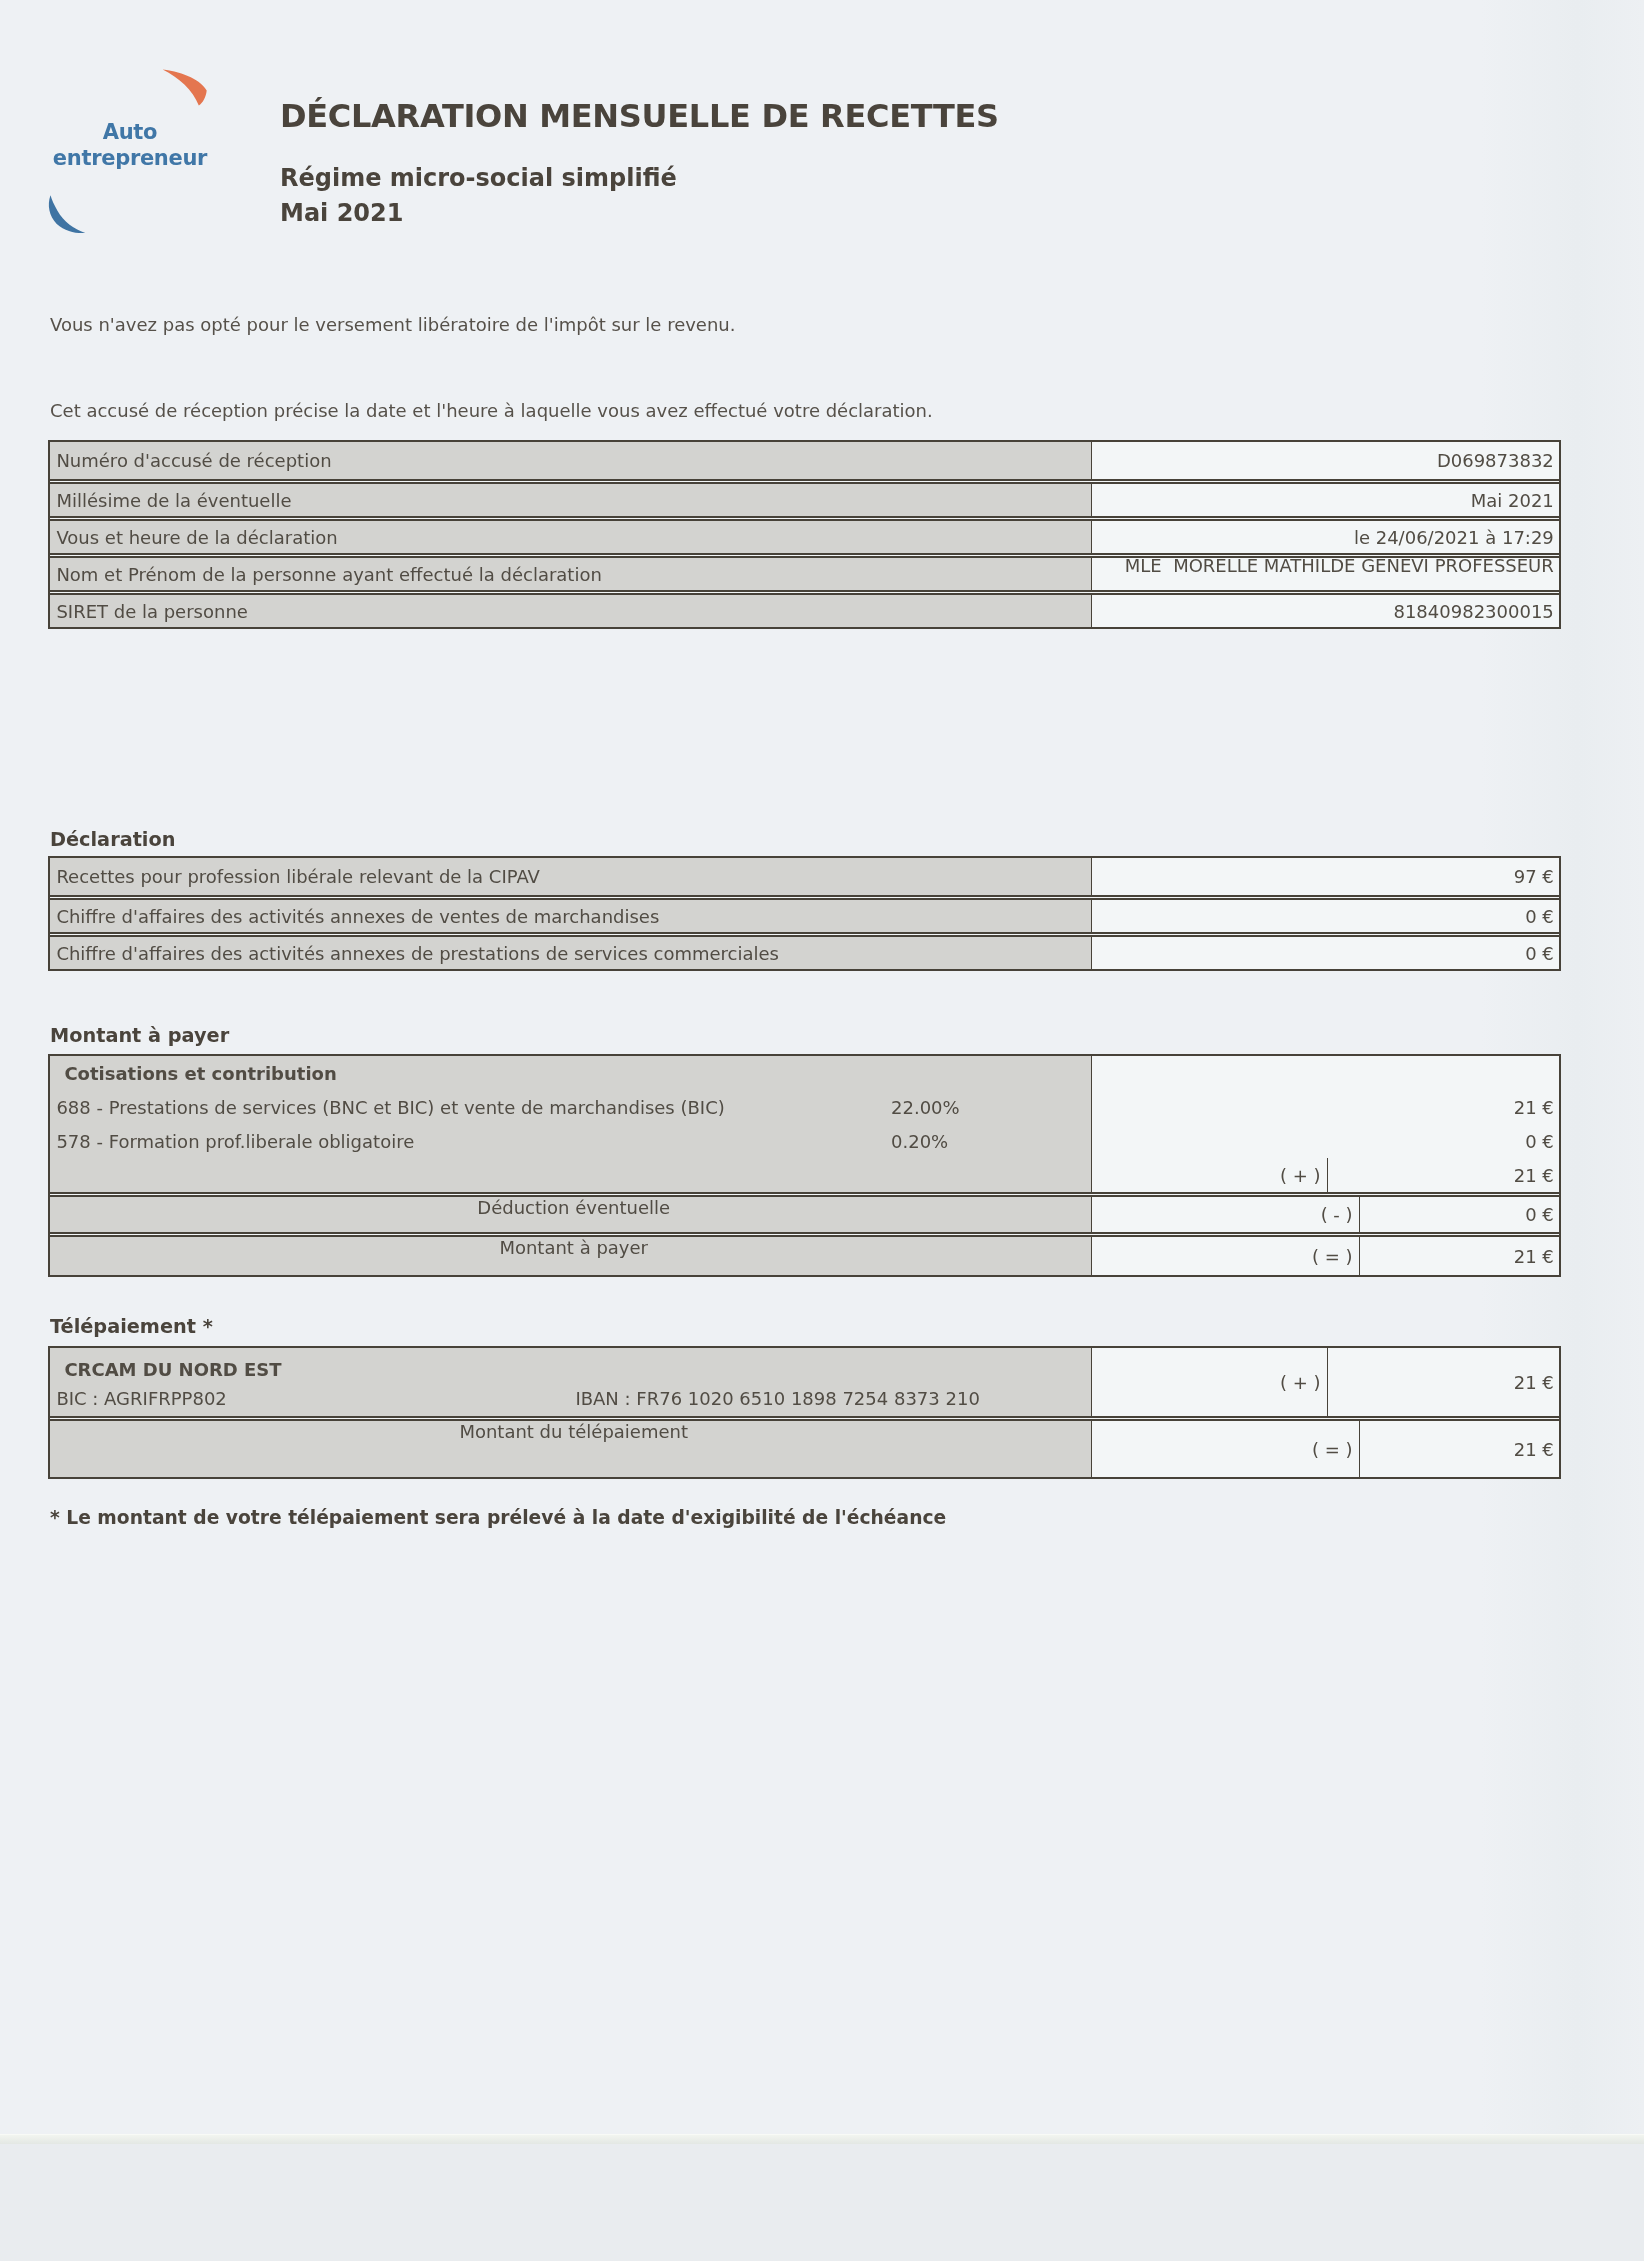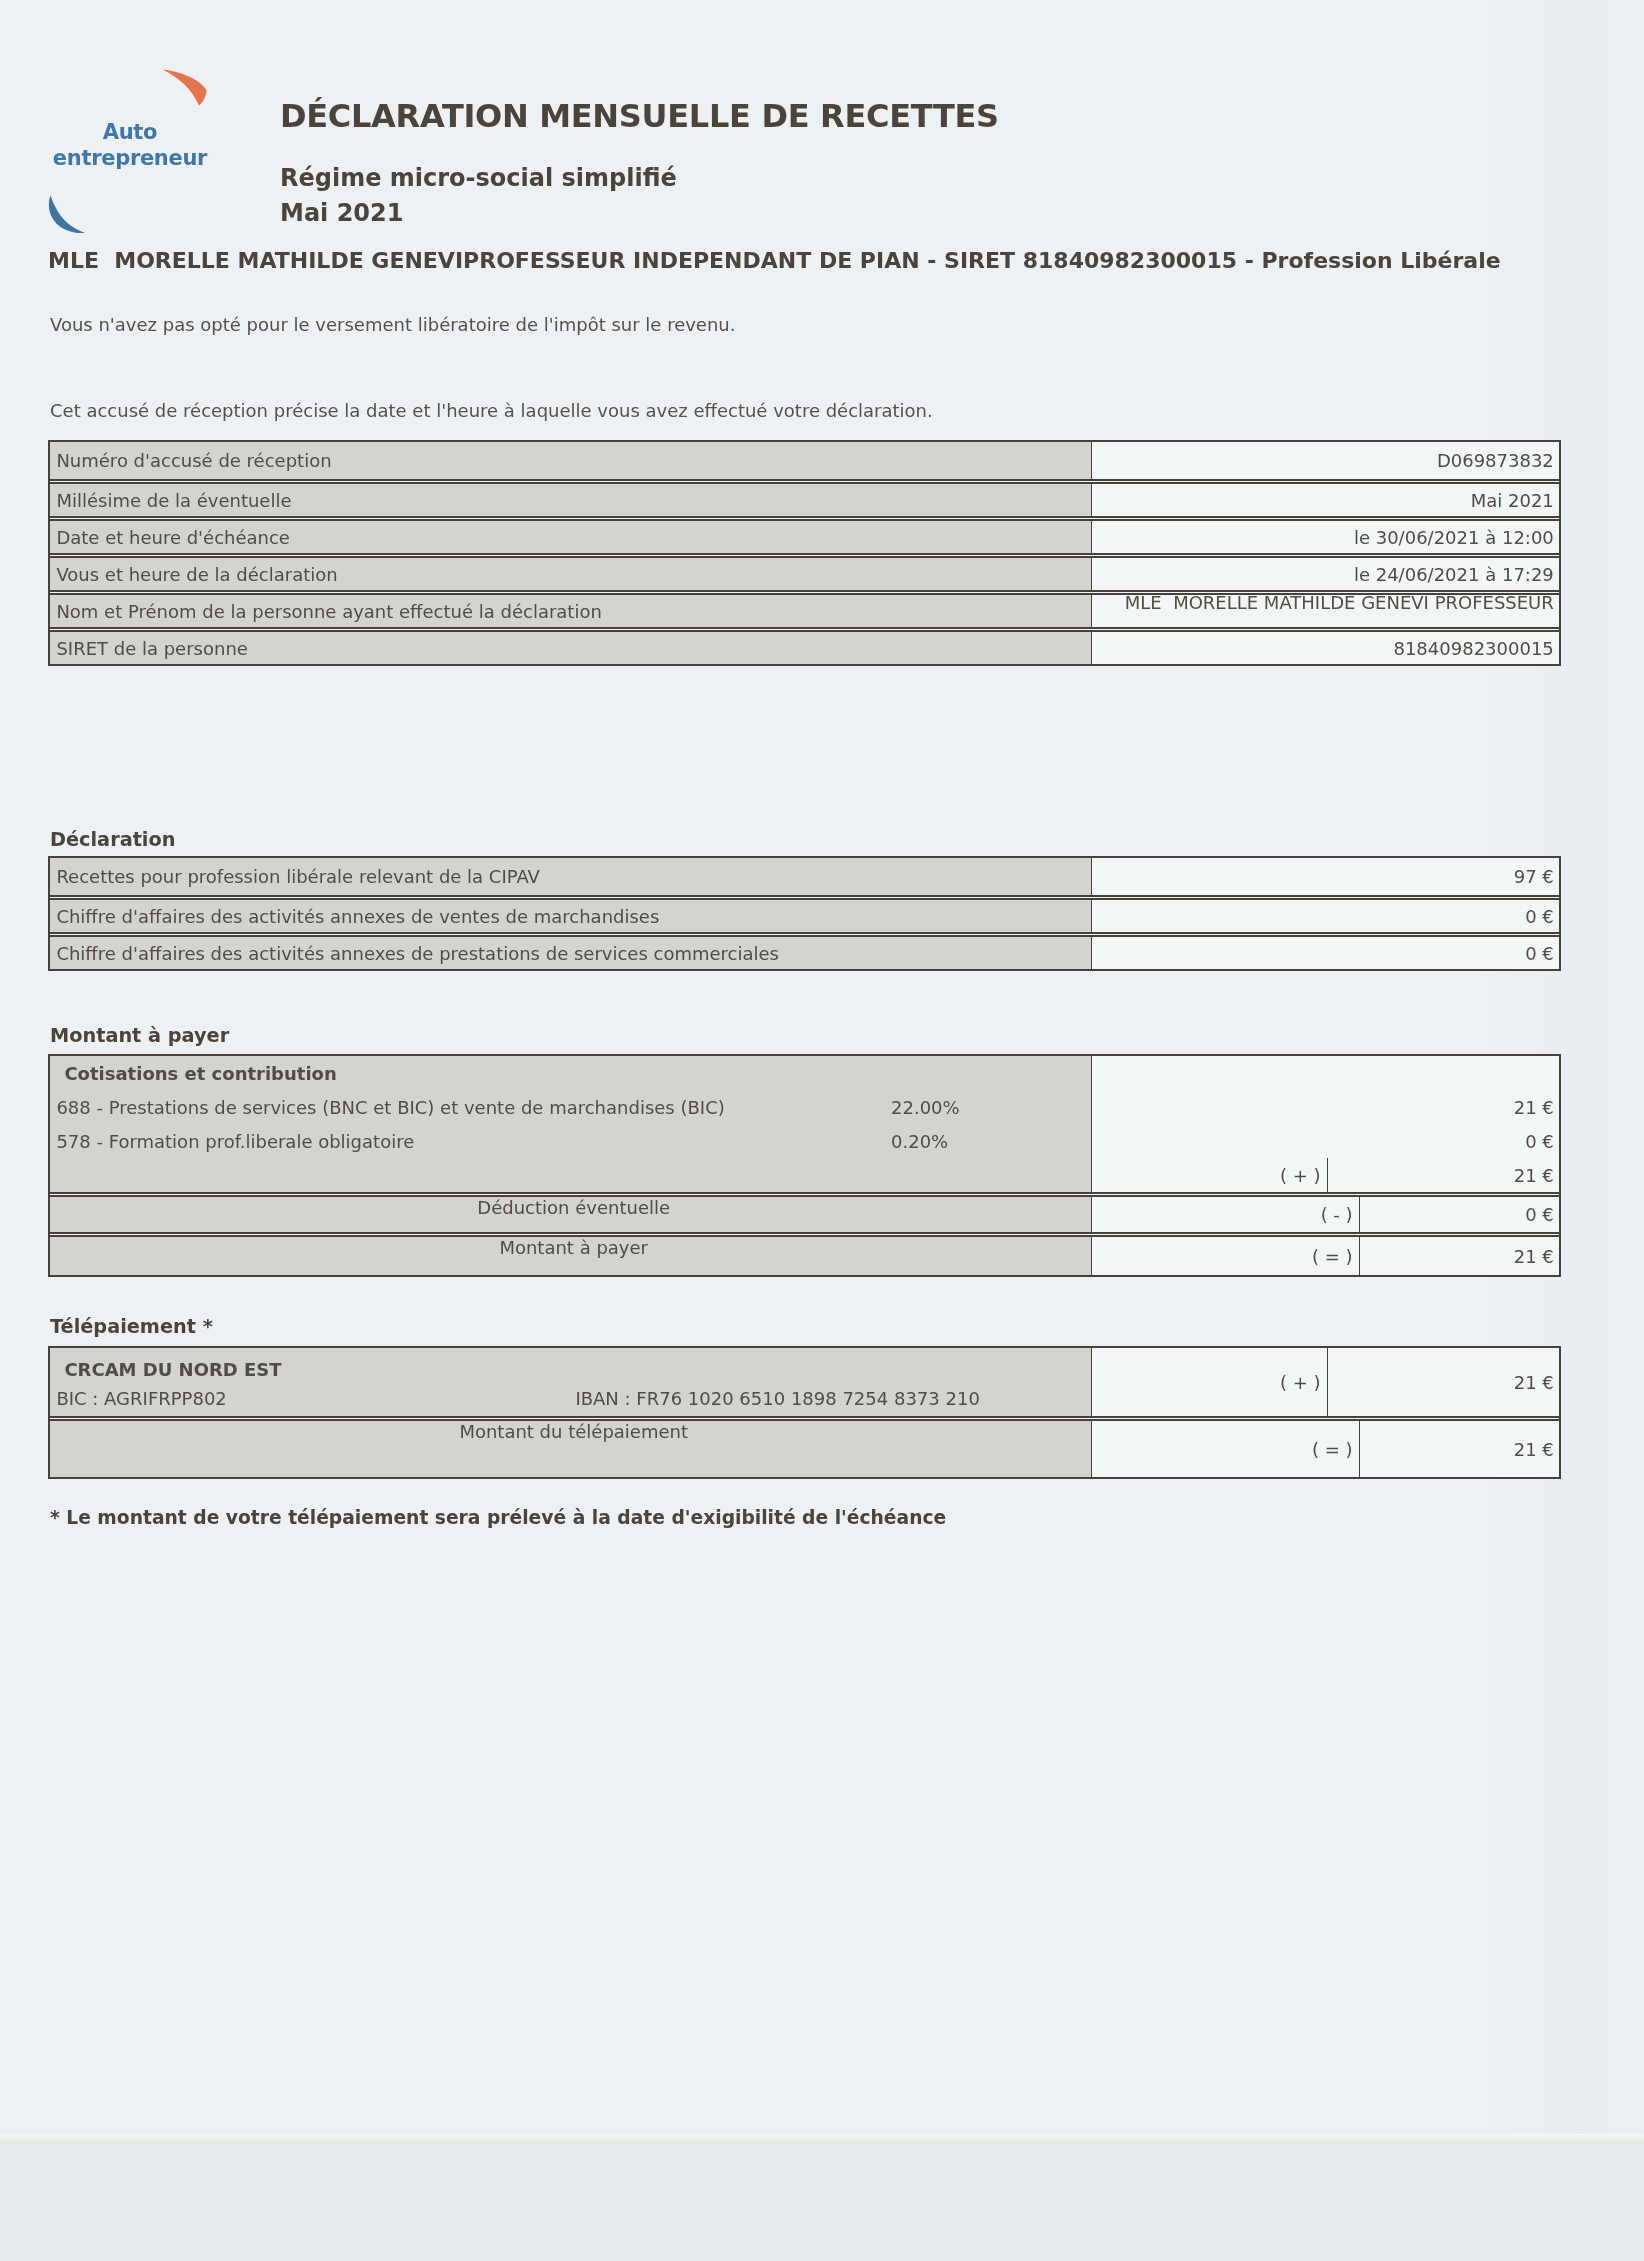--- a/index.html
+++ b/index.html
@@ -126,36 +126,31 @@
     <div>Auto</div>
     <div>entrepreneur</div>
   </div>
   <svg class="swoosh swoosh-blue" viewBox="0 0 56 55">
     <path d="M5,0 C0,14 3,30 14,41 C26,52 42,55 55,54 C38,48 24,38 15,22 C10,13 7,7 5,0 Z" fill="#3f74a3"></path>
   </svg>
 
   <div class="doc-title">DÉCLARATION MENSUELLE DE RECETTES</div>
   <div class="doc-subtitle">Régime micro-social simplifié</div>
   <div class="doc-period">Mai 2021</div>
-  <div class="declarant">MLE  MORELLE MATHILDE GENEVIPROFESSEUR INDEPENDANT DE PIAN - SIRET 81840982300015 - Profession Libérale</div>
   <div class="note note-opt">Vous n'avez pas opté pour le versement libératoire de l'impôt sur le revenu.</div>
   <div class="note note-accuse">Cet accusé de réception précise la date et l'heure à laquelle vous avez effectué votre déclaration.</div>
 
   <div class="tbl t1">
     <div class="trow">
       <div class="cell-label">Numéro d'accusé de réception</div>
       <div class="cell-value">D069873832</div>
     </div>
     <div class="trow">
       <div class="cell-label">Millésime de la éventuelle</div>
       <div class="cell-value">Mai 2021</div>
-    </div>
-    <div class="trow">
-      <div class="cell-label">Date et heure d'échéance</div>
-      <div class="cell-value">le 30/06/2021 à 12:00</div>
     </div>
     <div class="trow">
       <div class="cell-label">Vous et heure de la déclaration</div>
       <div class="cell-value">le 24/06/2021 à 17:29</div>
     </div>
     <div class="trow">
       <div class="cell-label">Nom et Prénom de la personne ayant effectué la déclaration</div>
       <div class="cell-value val-top">
           <span>MLE  MORELLE MATHILDE GENEVI PROFESSEUR</span>
         </div>

